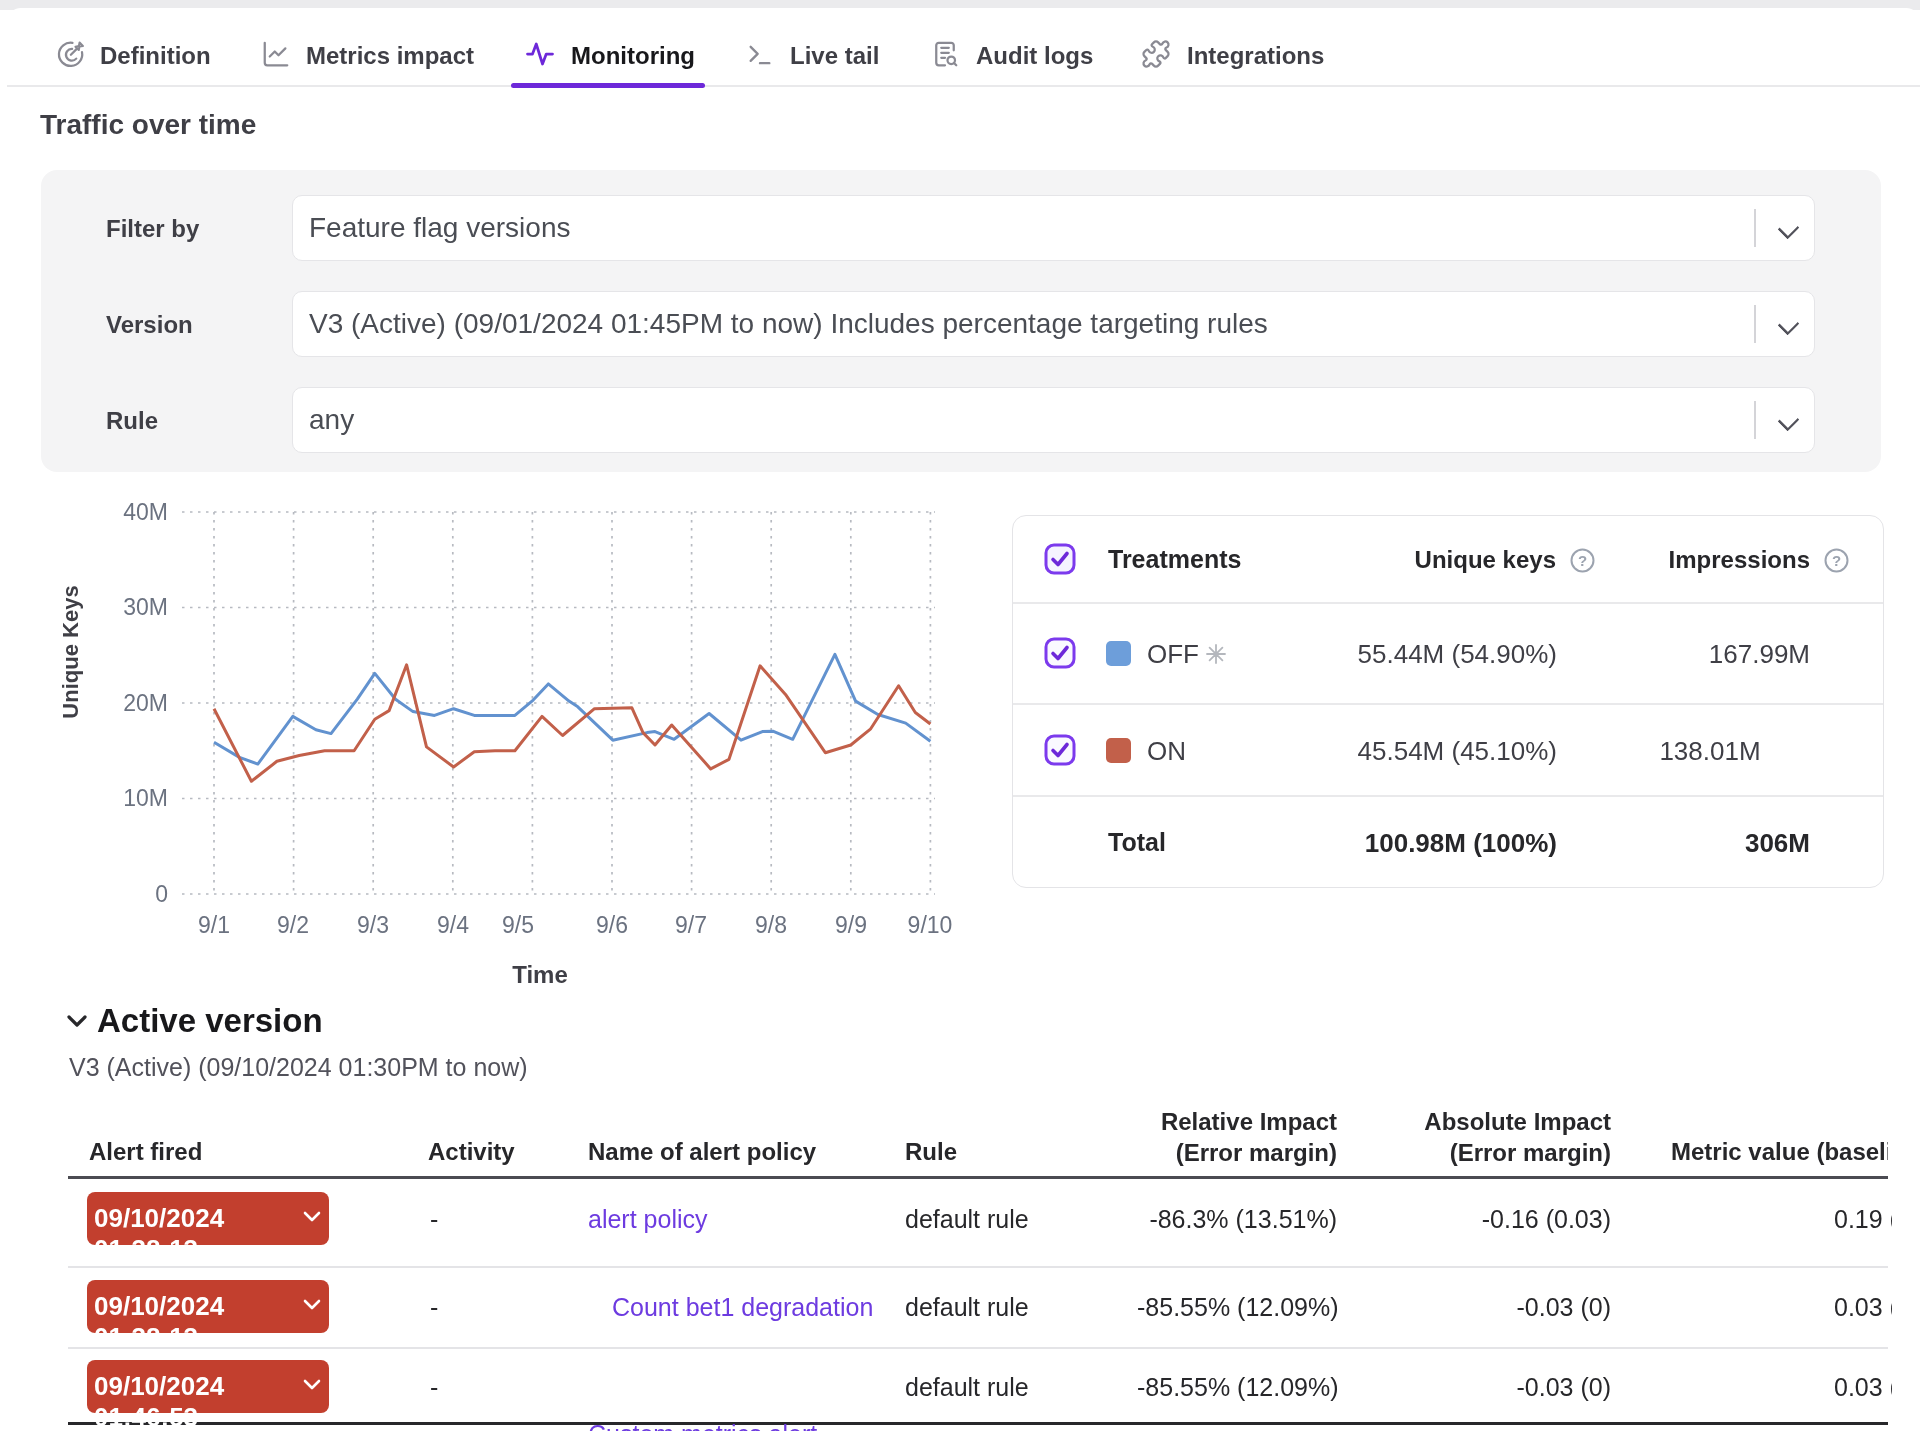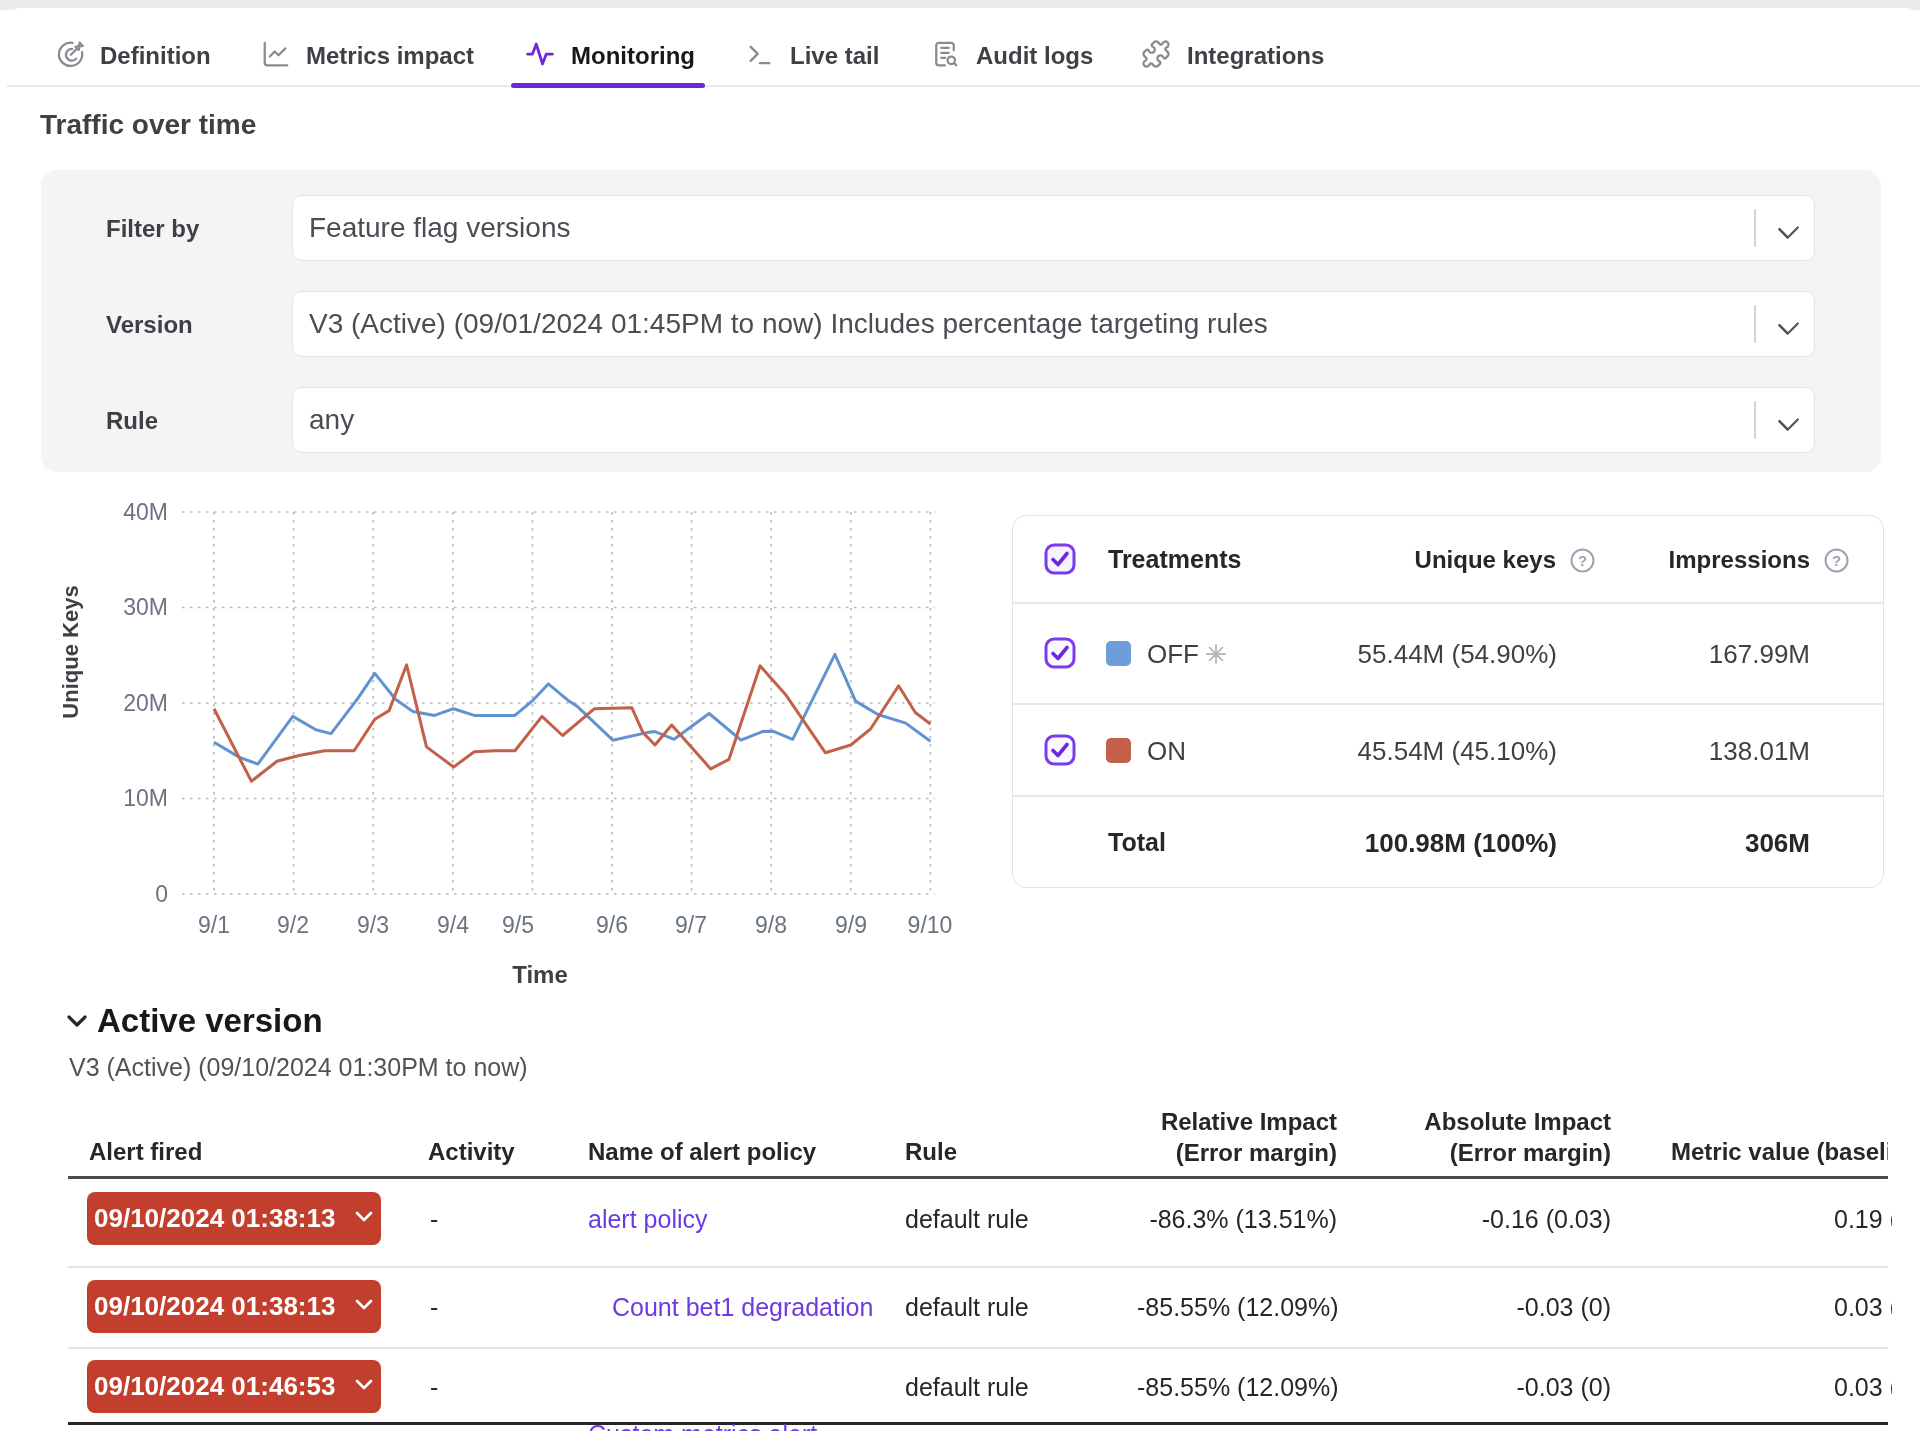--- a/index.html
+++ b/index.html
@@ -162,21 +162,21 @@
     <g stroke="#b4b7bd" stroke-width="1.8" stroke-linecap="round">
       <path d="M12 3v18M3 12h18M5.6 5.6l12.8 12.8M18.4 5.6L5.6 18.4"></path>
     </g>
   </svg>
 <div class="num r" style="left:1257px;top:639px;width:300px;">55.44M (54.90%)</div>
 <div class="num r" style="left:1610px;top:639px;width:200px;">167.99M</div>
 
 <div class="abs" style="left:1106px;top:738px;width:25px;height:25px;border-radius:5px;background:#c2604a;"></div>
 <div class="num" style="left:1147px;top:736px;">ON</div>
 <div class="num r" style="left:1257px;top:736px;width:300px;">45.54M (45.10%)</div>
-<div class="num r" style="left:1610px;top:736px;width:200px;">138.01M</div>
+<div class="num r" style="left:1610px;top:736px;width:200px;text-align:center;">138.01M</div>
 
 <div class="abs b" style="left:1108px;top:828px;font-size:25px;color:#27272a;">Total</div>
 <div class="abs b num r" style="left:1257px;top:828px;width:300px;color:#27272a;">100.98M (100%)</div>
 <div class="abs b num r" style="left:1610px;top:828px;width:200px;color:#27272a;">306M</div>
 
 <svg class="abs" style="left:66px;top:1013px;" width="22" height="16" viewBox="0 0 22 16">
     <path d="M3 4l8 8 8-8" fill="none" stroke="#27272a" stroke-width="3.2" stroke-linecap="round" stroke-linejoin="round"></path>
   </svg>
 <div class="abs b" style="left:97px;top:1002px;font-size:33px;color:#18181b;">Active version</div>
 <div class="abs" style="left:69px;top:1053px;font-size:25px;color:#52525b;">V3 (Active) (09/10/2024 01:30PM to now)</div>
@@ -187,21 +187,21 @@
 <div class="abs b th" style="left:905px;top:1138px;">Rule</div>
 <div class="abs b th r" style="left:1137px;top:1108px;width:200px;">Relative Impact</div>
 <div class="abs b th r" style="left:1137px;top:1139px;width:200px;">(Error margin)</div>
 <div class="abs b th r" style="left:1411px;top:1108px;width:200px;">Absolute Impact</div>
 <div class="abs b th r" style="left:1411px;top:1139px;width:200px;">(Error margin)</div>
 <div class="abs b th" style="left:1671px;top:1138px;width:217px;overflow:hidden;">Metric value (baseline)</div>
 <style>
 .th { font-size:24px; color:#27272a; white-space:nowrap; }
 .td { position:absolute; font-size:25px; color:#27272a; white-space:nowrap; }
 .link { color:#6d3be0; }
-.btn { position:absolute; left:87px; width:294px; height:53px; border-radius:8px; background:#c23f2e; color:#fff; font-weight:bold; font-size:26px; }
+.btn { position:absolute; left:87px; width:242px; height:53px; border-radius:8px; background:#c23f2e; color:#fff; font-weight:bold; font-size:26px; }
 .btn span { position:absolute; left:7px; top:11px; }
 .btn svg { position:absolute; right:8px; top:19px; }
 </style>
 <div class="abs" style="left:68px;top:1176px;width:1820px;height:2.5px;background:#4b4b52;"></div>
 <div class="abs" style="left:68px;top:1266px;width:1820px;height:1.5px;background:#e4e4e7;"></div>
 <div class="abs" style="left:68px;top:1347px;width:1820px;height:1.5px;background:#e4e4e7;"></div>
 <div class="abs" style="left:68px;top:1422px;width:1820px;height:3px;background:#27272a;"></div>
 
 <div class="btn" style="top:1192px;">
     <span>09/10/2024 01:38:13</span>

